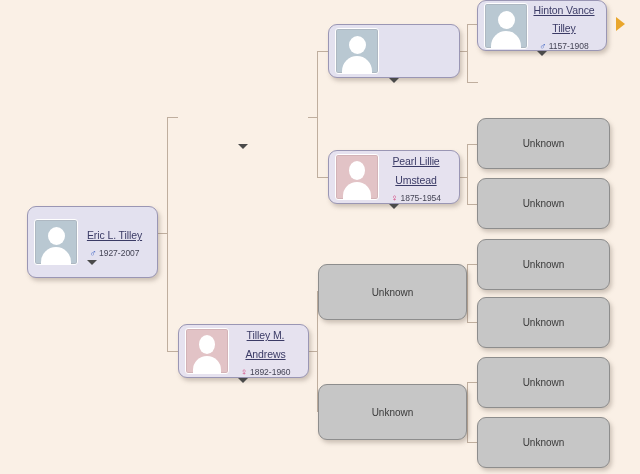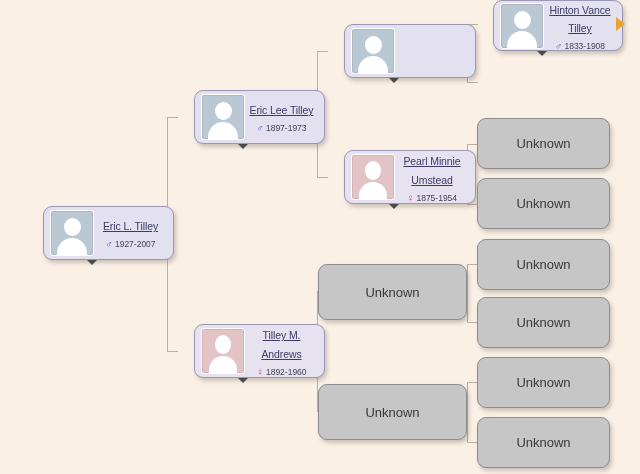--- a/index.html
+++ b/index.html
@@ -32,21 +32,20 @@
     box-sizing: border-box;
     border-radius: 9px;
     box-shadow: 2px 3px 4px rgba(120, 105, 95, 0.35);
   }
   .person {
     background: #e3e1ef;
     border: 1px solid #9a96b4;
     display: flex;
     align-items: center;
     padding: 5px 6px;
-    margin-left: 16px;
   }
   .person.female { background: #e6e2ef; }
 
   .avatar {
     flex: 0 0 auto;
     width: 42px;
     height: 44px;
     border-radius: 3px;
     background: #b9c8d2;
     border: 1px solid #ffffff;
@@ -113,21 +112,21 @@
   }
 
   
   .unknown {
     background: #c6c6c6;
     border: 1px solid #8d8d8d;
     display: flex;
     align-items: center;
     justify-content: center;
     color: #3a3a3a;
-    font-size: 13px;
+    font-size: 10px;
   }
 
   
   .expand-arrow {
     position: absolute;
     width: 0;
     height: 0;
     border-top: 7px solid transparent;
     border-bottom: 7px solid transparent;
     border-left: 9px solid #e9a62c;
@@ -167,48 +166,35 @@
   <div class="conn conn-h" style="left:460px; top:291px; width:8px;"></div>
   <div class="conn conn-v" style="left:467px; top:264px; height:58px;"></div>
   <div class="conn conn-h" style="left:467px; top:264px; width:11px;"></div>
   <div class="conn conn-h" style="left:467px; top:322px; width:11px;"></div>
 
   <div class="conn conn-h" style="left:460px; top:411px; width:8px;"></div>
   <div class="conn conn-v" style="left:467px; top:382px; height:60px;"></div>
   <div class="conn conn-h" style="left:467px; top:382px; width:11px;"></div>
   <div class="conn conn-h" style="left:467px; top:442px; width:11px;"></div>
 
-  <div class="node person" style="left:27px; top:206px; width:131px; height:54px;">
+  <div class="node person" style="left:27px; top:206px; width:131px; height:72px;">
     <div class="avatar">
       <div class="head"></div>
         <div class="body"></div>
     </div>
     <div class="ninfo">
       <span class="nname">Eric L. Tilley</span>
       <div class="ndates">
         <span class="sym male">♂</span>
         <span>1927-2007</span>
       </div>
     </div>
   </div>
   <div class="tab" style="left:87px; top:260px;"></div>
 
-  <div class="node person" style="left:178px; top:90px; width:131px; height:54px;">
-    <div class="avatar">
-      <div class="head"></div>
-        <div class="body"></div>
-    </div>
-    <div class="ninfo">
-      <span class="nname">Eric Lee Tilley</span>
-      <div class="ndates">
-        <span class="sym male">♂</span>
-        <span>1897-1973</span>
-      </div>
-    </div>
-  </div>
   <div class="tab" style="left:238px; top:144px;"></div>
 
   <div class="node person female" style="left:178px; top:324px; width:131px; height:54px;">
     <div class="avatar pink">
       <div class="head"></div>
         <div class="body"></div>
     </div>
     <div class="ninfo">
       <span class="nname">Tilley M. Andrews</span>
       <div class="ndates">
@@ -226,21 +212,21 @@
     </div>
   </div>
   <div class="tab" style="left:389px; top:78px;"></div>
 
   <div class="node person female" style="left:328px; top:150px; width:132px; height:54px;">
     <div class="avatar pink">
       <div class="head"></div>
         <div class="body"></div>
     </div>
     <div class="ninfo">
-      <span class="nname">Pearl Minnie Umstead</span>
+      <span class="nname">Pearl Lillie Umstead</span>
       <div class="ndates">
         <span class="sym female">♀</span>
         <span>1875-1954</span>
       </div>
     </div>
   </div>
   <div class="tab" style="left:389px; top:204px;"></div>
 
   <div class="node unknown" style="left:318px; top:264px; width:149px; height:56px;">
     <span>Unknown</span>
@@ -252,21 +238,21 @@
 
   <div class="node person" style="left:477px; top:0px; width:130px; height:51px;">
     <div class="avatar">
       <div class="head"></div>
         <div class="body"></div>
     </div>
     <div class="ninfo">
       <span class="nname">Hinton Vance Tilley</span>
       <div class="ndates">
         <span class="sym male">♂</span>
-        <span>1833-1908</span>
+        <span>1157-1908</span>
       </div>
     </div>
   </div>
   <div class="tab" style="left:537px; top:51px;"></div>
   <div class="expand-arrow" style="left:616px; top:17px;"></div>
 
 
   <div class="node unknown" style="left:477px; top:118px; width:133px; height:51px;">
     <span>Unknown</span>
   </div>

